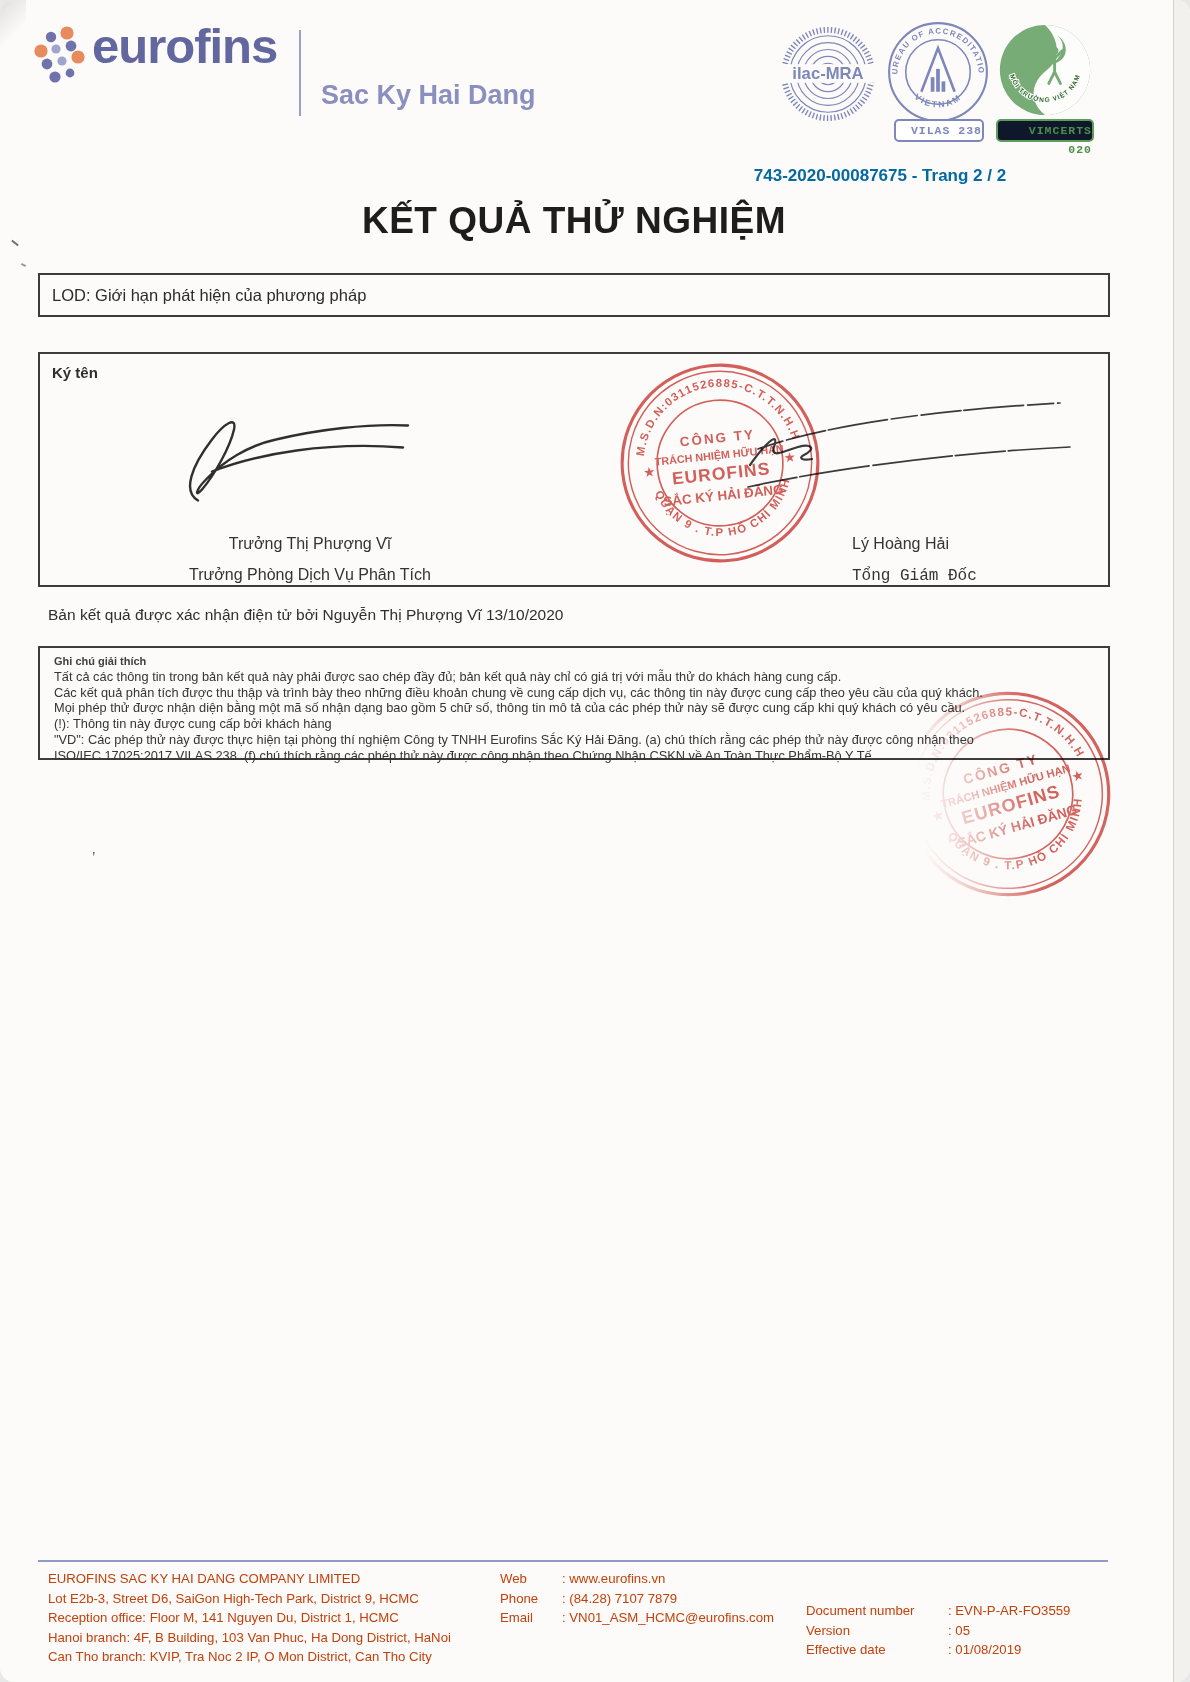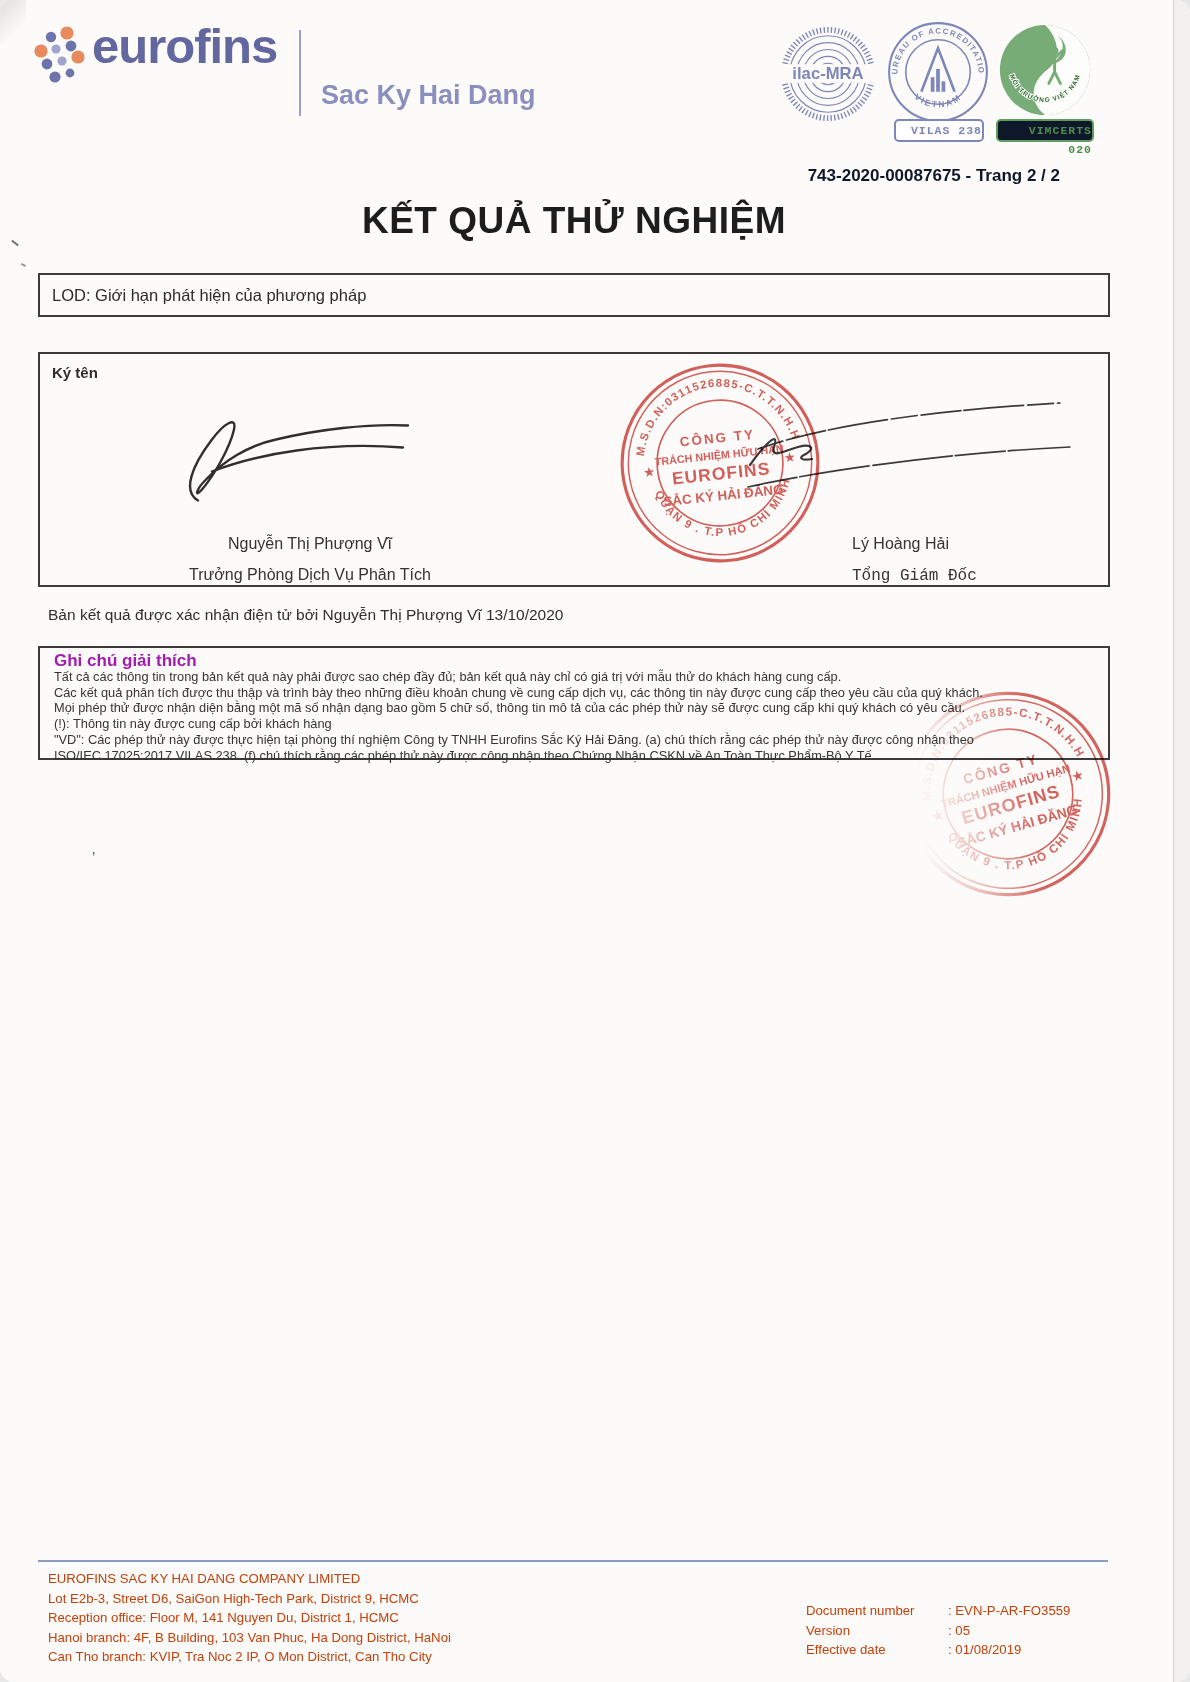--- a/index.html
+++ b/index.html
@@ -11,40 +11,40 @@
   .abs{position:absolute;}
   
   .edge-strip{left:1173px; top:0; width:17px; height:1682px; background:#f2f1ee; border-left:1px solid #d7d3ca;}
   .corner-smudge{left:0;top:0;width:26px;height:46px;background:linear-gradient(135deg,#c9c7c4 0%,rgba(250,250,248,0) 70%);opacity:.55;}
 
   
   .brand-text{left:92px; top:18px; font-size:49px; font-weight:600; letter-spacing:-1px; color:#63679f;}
   .brand-divider{left:299px; top:30px; width:2px; height:86px; background:#9aa0c6;}
   .sub-brand{left:321px; top:80px; font-size:27px; font-weight:700; color:#8a8fbe;}
 
-  .doc-ref{left:700px; top:166px; width:360px; text-align:right; font-size:17px; font-weight:700; color:#0f172a;}
+  .doc-ref{left:700px; top:166px; width:360px; text-align:center; font-size:17px; font-weight:700; color:#0369a1;}
   .page-title{left:0; top:200px; width:1148px; text-align:center; font-size:37px; font-weight:700; color:#1d1d1d; letter-spacing:.5px;}
 
   .box{border:2px solid #3c3c3c; background:transparent;}
   .lod-box{left:38px; top:273px; width:1068px; height:40px;}
   .lod-text{left:12px; top:0; line-height:40px; font-size:16.5px; color:#2b2b2b;}
 
   .sig-box{left:38px; top:352px; width:1068px; height:231px;}
   .kyten{left:12px; top:10px; font-size:15px; font-weight:700;}
   .sig-name{font-size:16px; color:#333; text-align:center;}
   .sig-left-name{left:80px; top:181px; width:380px;}
   .sig-left-role{left:80px; top:212px; width:380px;}
   .sig-right-name{left:812px; top:181px; width:250px; text-align:left;}
   .sig-right-role{left:812px; top:213px; width:250px; text-align:left;font-family:Liberation Mono, monospace;}
 
   .confirm-line{left:48px; top:606px; font-size:15.5px; color:#2f2f2f;}
 
   .notes-box{left:38px; top:646px; width:1068px; height:110px; padding:0;}
   .notes-inner{position:absolute; left:14px; top:5px; width:1040px;}
-  .notes-head{font-size:17px; font-weight:700; color:#a21caf; line-height:16px;}
+  .notes-head{font-size:11px; font-weight:700; color:#404040; line-height:16px;}
   .notes-line{font-size:12.8px; color:#353535; line-height:15.7px; white-space:nowrap;}
 
   .cancel-text{left:50px; top:758px; font-size:31px; font-weight:400; letter-spacing:1px; color:#2c2c2c;}
 
   
   .stamp-red1{left:617px; top:360px; width:206px; height:206px; transform:rotate(-6deg); opacity:.88; mix-blend-mode:multiply;}
   .stamp-red2{left:902px; top:688px; width:212px; height:212px; transform:rotate(-16deg); opacity:.9; mix-blend-mode:multiply;
     -webkit-mask-image:linear-gradient(100deg, rgba(0,0,0,0) 14%, rgba(0,0,0,.35) 34%, rgba(0,0,0,.95) 60%);
     mask-image:linear-gradient(100deg, rgba(0,0,0,0) 14%, rgba(0,0,0,.35) 34%, rgba(0,0,0,.95) 60%);}
 
@@ -150,21 +150,21 @@
 
   <div class="abs box sig-box">
     <div class="abs kyten">Ký tên</div>
 
     <svg class="abs" style="left:128px; top:40px;" width="250" height="118" viewBox="0 0 250 115">
       <g fill="none" stroke="#2f2f2f" stroke-width="2.4" stroke-linecap="round">
         <path d="M 30,105 C 14,96 24,70 44,44 C 56,28 69,20 66,34 C 62,52 46,80 34,94 C 26,103 28,94 38,84 C 55,66 80,50 108,44 C 150,34 200,28 240,30"></path>
         <path d="M 44,76 C 90,58 160,46 235,52"></path>
       </g>
     </svg>
-    <div class="abs sig-name sig-left-name">Nguyễn Thị Phượng Vĩ</div>
+    <div class="abs sig-name sig-left-name">Trưởng Thị Phượng Vĩ</div>
     <div class="abs sig-name sig-left-role">Trưởng Phòng Dịch Vụ Phân Tích</div>
 
     <svg class="abs" style="left:700px; top:32px;" width="370" height="122" viewBox="0 0 370 120">
       <g fill="none" stroke="#3a3a3a" stroke-width="1.7" stroke-linecap="round">
         <path d="M 18,62 C 80,40 180,24 320,16" stroke-dasharray="26 4 40 3 60 4"></path>
         <path d="M 10,78 C 24,58 40,42 34,60 C 30,72 44,64 58,60 C 72,56 76,62 64,68 C 58,71 62,74 72,72" stroke-width="2.2"></path>
         <path d="M 8,100 C 70,86 200,66 330,60" stroke-dasharray="50 3 70 4 80 3"></path>
       </g>
     </svg>
     <div class="abs sig-name sig-right-name">Lý Hoàng Hải</div>
@@ -241,20 +241,34 @@
   <div class="abs footer-line"></div>
 
   <div class="abs footer footer-left">
     <div>EUROFINS SAC KY HAI DANG COMPANY LIMITED</div>
     <div>Lot E2b-3, Street D6, SaiGon High-Tech Park, District 9, HCMC</div>
     <div>Reception office: Floor M, 141 Nguyen Du, District 1, HCMC</div>
     <div>Hanoi branch: 4F, B Building, 103 Van Phuc, Ha Dong District, HaNoi</div>
     <div>Can Tho branch: KVIP, Tra Noc 2 IP, O Mon District, Can Tho City</div>
   </div>
 
+  <div class="abs footer footer-mid">
+    <div class="f-row">
+      <span class="f-label">Web</span>
+      <span>: www.eurofins.vn</span>
+    </div>
+    <div class="f-row">
+      <span class="f-label">Phone</span>
+      <span>: (84.28) 7107 7879</span>
+    </div>
+    <div class="f-row">
+      <span class="f-label">Email</span>
+      <span>: VN01_ASM_HCMC@eurofins.com</span>
+    </div>
+  </div>
 
   <div class="abs footer footer-right">
     <div class="f-row">
       <span class="f-label">Document number</span>
       <span>: EVN-P-AR-FO3559</span>
     </div>
     <div class="f-row">
       <span class="f-label">Version</span>
       <span>: 05</span>
     </div>

